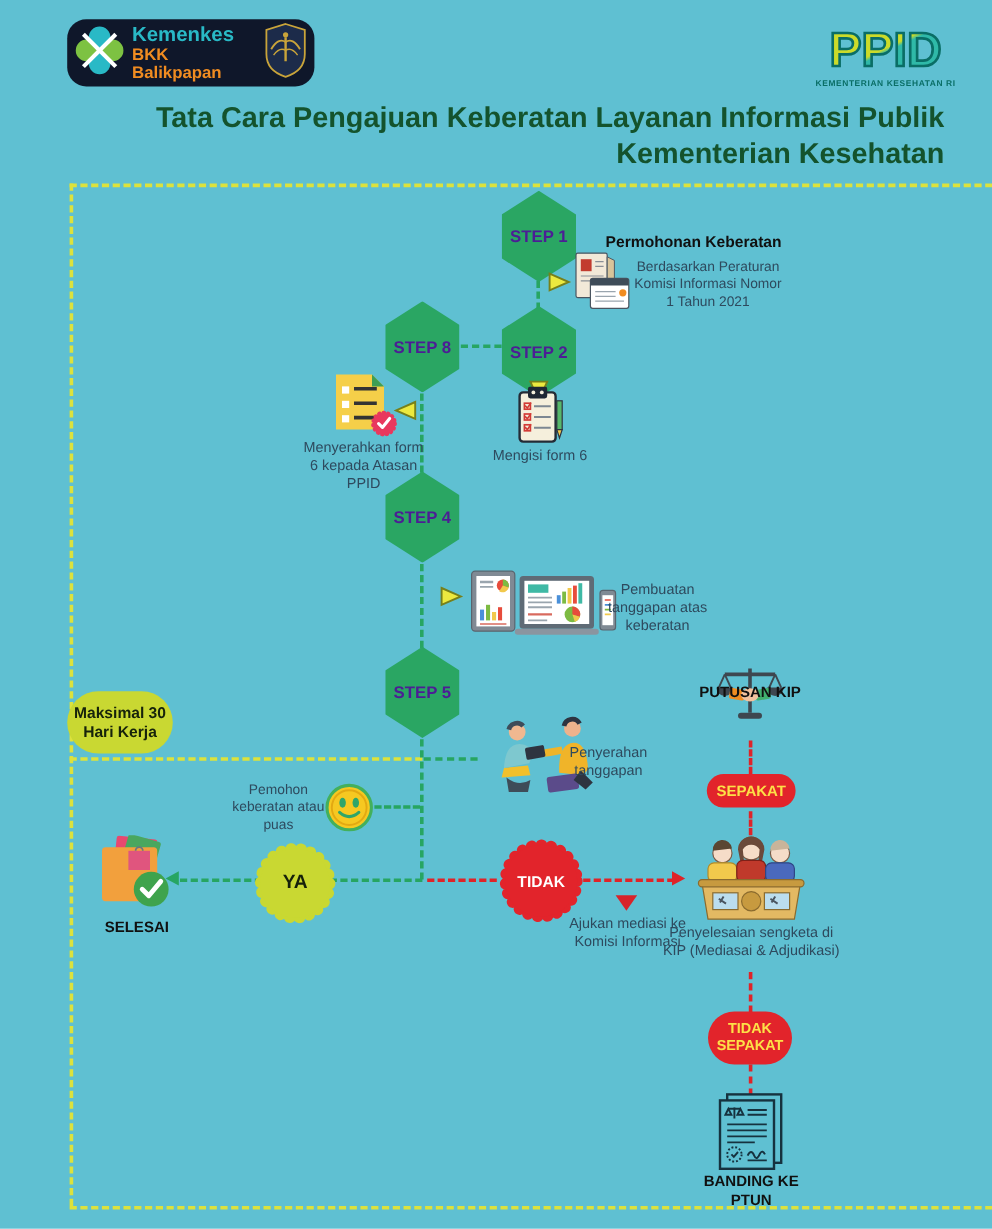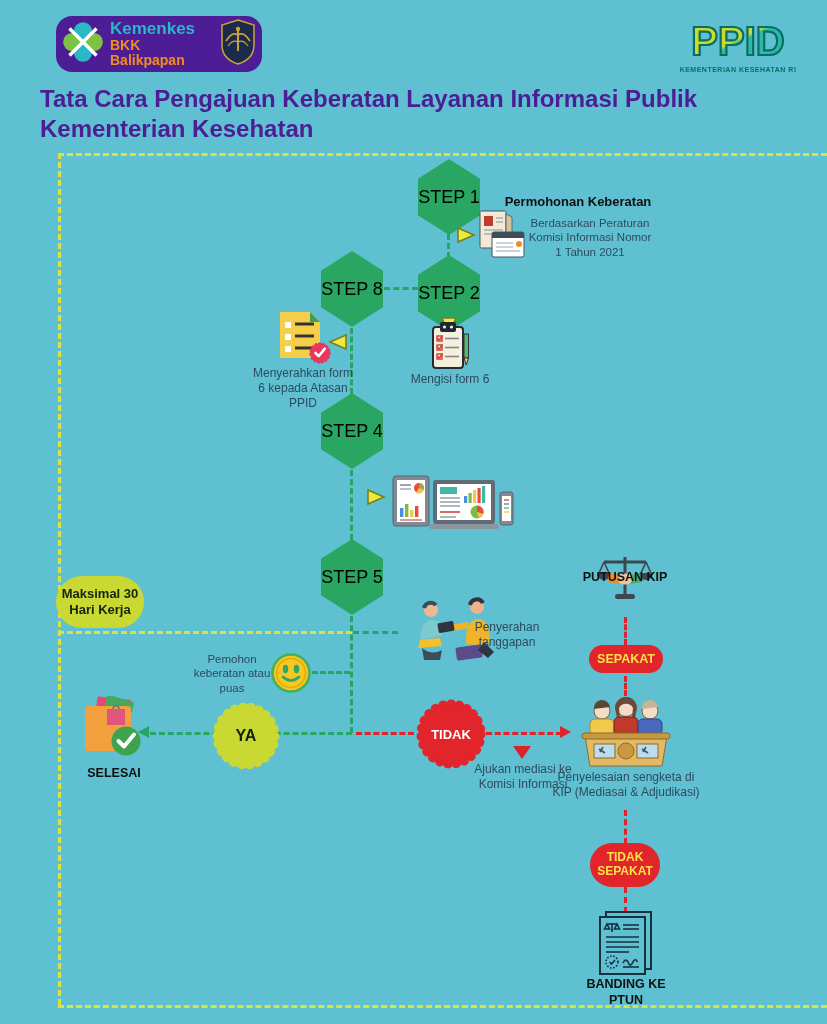--- a/index.html
+++ b/index.html
@@ -1,40 +1,40 @@
 <!DOCTYPE html>
 <html><head>
 <meta charset="utf-8">
 <style>
   html,body{margin:0;padding:0;}
   body{font-family:"Liberation Sans",sans-serif;}
   #canvas{position:relative;width:827px;height:1024px;background:#5FC0D2;overflow:hidden;}
   .abs{position:absolute;}
   
-  .logo-card{left:56px;top:16px;width:206px;height:56px;background:#4c1d95;border-radius:16px;
+  .logo-card{left:56px;top:16px;width:206px;height:56px;background:#0f172a;border-radius:16px;
     display:flex;align-items:center;gap:6px;padding:0 6px;box-sizing:border-box;}
   .logo-texts{display:flex;flex-direction:column;line-height:1.05;}
   .logo-name{color:#29B9C6;font-weight:bold;font-size:17px;}
   .logo-sub{color:#F08C21;font-weight:bold;font-size:14px;}
   .ppid-wrap{left:664px;top:18px;width:148px;text-align:center;}
   .ppid-sub{color:#0A6E66;font-weight:bold;font-size:7px;letter-spacing:.5px;margin-top:-2px;}
-  .page-title{left:40px;top:84px;width:747px;text-align:left;font-weight:bold;
-    font-size:24px;line-height:1.25;color:#4c1d95;}
+  .page-title{left:40px;top:84px;width:747px;text-align:right;font-weight:bold;
+    font-size:24px;line-height:1.25;color:#14532d;}
   
   .dash-h-y{border-top:3px dashed #DCE23D;height:0;}
   .dash-v-y{border-left:3px dashed #DCE23D;width:0;}
   .dash-h-g{border-top:3px dashed #27A562;height:0;}
   .dash-v-g{border-left:3px dashed #27A562;width:0;}
   .dash-h-r{border-top:3px dashed #DF2328;height:0;}
   .dash-v-r{border-left:3px dashed #DF2328;width:0;}
   .tri{width:0;height:0;}
   
   .hex{width:62px;height:76px;background:#2AA663;display:flex;align-items:center;justify-content:center;
     clip-path:polygon(50% 0,100% 26%,100% 74%,50% 100%,0 74%,0 26%);
-    font-weight:normal;font-size:18px;color:#000000;}
+    font-weight:bold;font-size:14px;color:#4c1d95;}
   
   .lbl{font-size:12px;color:#2E4A5E;text-align:center;line-height:1.25;}
   .lbl-b{font-size:12.5px;color:#101010;font-weight:bold;text-align:center;line-height:1.25;}
   .blob{width:88px;height:52px;background:#C9D832;border-radius:26px;display:flex;align-items:center;
     justify-content:center;text-align:center;font-weight:bold;font-size:13px;color:#17230B;line-height:1.2;}
   .pill{background:#E2242B;color:#fde047;font-weight:bold;display:flex;align-items:center;
     justify-content:center;text-align:center;line-height:1.15;}
   .burst{display:flex;align-items:center;justify-content:center;}
   .burst-lbl{position:absolute;font-weight:bold;text-align:center;}
 </style>
@@ -227,20 +227,21 @@
       <path d="M85 40 L85 33.5 A6.5 6.5 0 0 1 91.2 42 Z" fill="#E74C3C"></path>
       <path d="M85 40 L91.2 42 A6.5 6.5 0 0 1 87 46.2 Z" fill="#F2C94C"></path>
       <rect x="108" y="20" width="13" height="33" rx="2.5" fill="#808A94" stroke="#5A646E"></rect>
       <rect x="110" y="24" width="9" height="25" fill="#FFF"></rect>
       <line x1="112" y1="28" x2="117" y2="28" stroke="#E74C3C" stroke-width="1.4"></line>
       <line x1="112" y1="32" x2="117" y2="32" stroke="#4A90D9" stroke-width="1.4"></line>
       <line x1="112" y1="36" x2="117" y2="36" stroke="#7DBB42" stroke-width="1.4"></line>
       <line x1="112" y1="40" x2="117" y2="40" stroke="#F2C94C" stroke-width="1.4"></line>
     </svg>
   </div>
+  <div class="abs lbl" style="left:492px;top:484px;width:112px;">Pembuatan tanggapan atas keberatan</div>
 
   <div class="abs" style="left:398px;top:596px;">
     <svg width="112" height="68" viewBox="0 0 112 68">
       <circle cx="33" cy="14" r="7" fill="#F0B890"></circle>
       <path d="M26 12 a7 7 0 0 1 12-3" stroke="#3E4C59" stroke-width="4" fill="none"></path>
       <path d="M22 44 q1-20 13-20 q9 0 11 9 l-3 7z" fill="#7EC8CF"></path>
       <path d="M22 44 l20-2 2 8 -24 2z" fill="#F2C02B"></path>
       <path d="M24 52 q10 8 20 2 l-2 10 h-16z" fill="#3E4C59"></path>
       <circle cx="79" cy="11" r="7" fill="#EDB28C"></circle>
       <path d="M72 9 a7 7 0 0 1 13-2" stroke="#2E3440" stroke-width="4" fill="none"></path>

